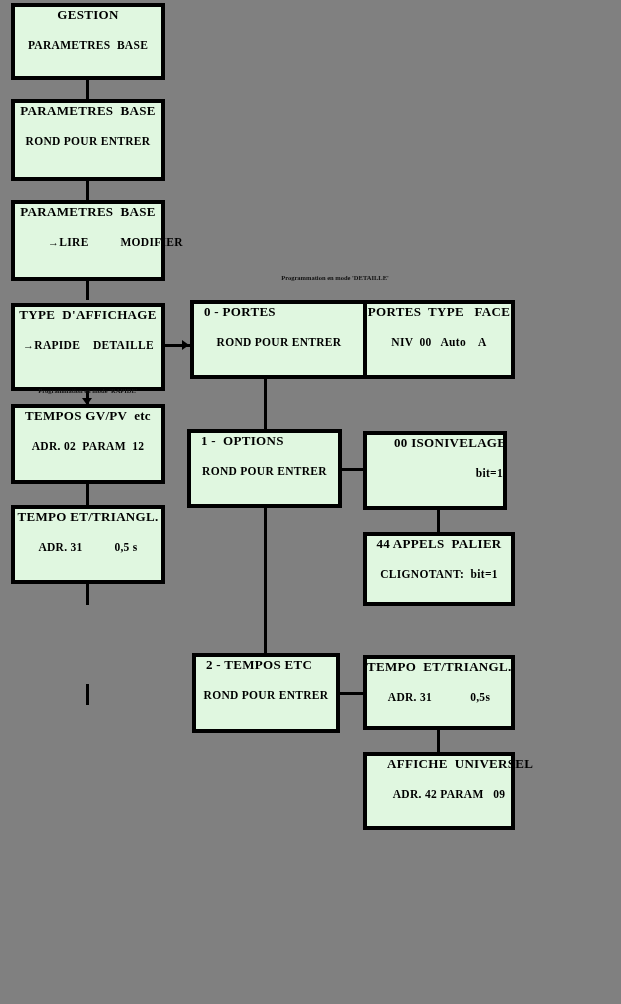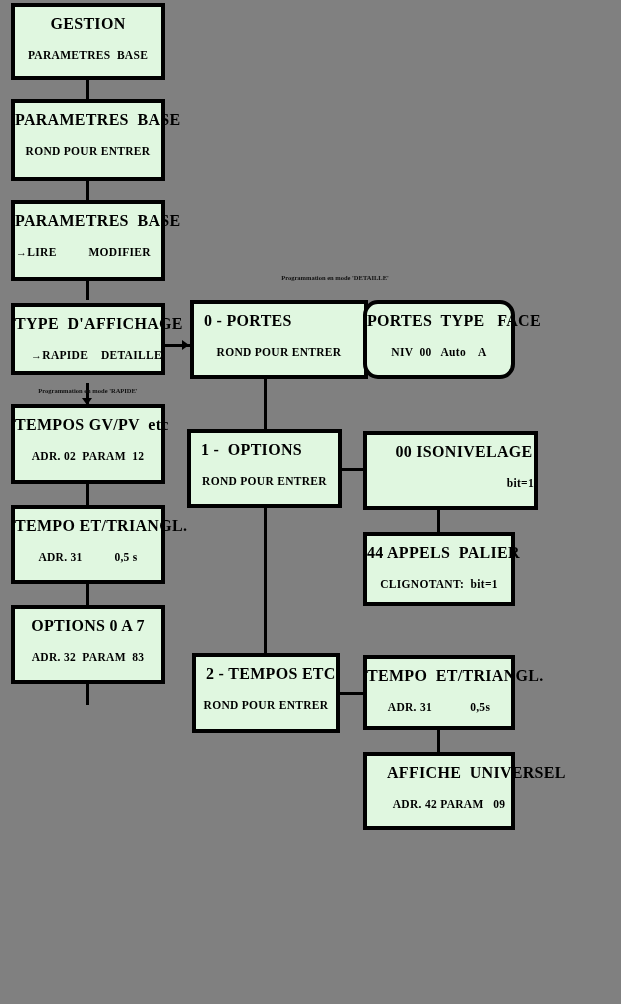--- a/index.html
+++ b/index.html
@@ -34,22 +34,21 @@
     z-index: 5;
   }
   .node .l1, .node .l2 {
     font-weight: bold;
     color: #000000;
     text-align: center;
     white-space: pre;
     letter-spacing: 0.3px;
   }
   .node .l1 {
-    font-size: 16px;
-    margin-top: 8px;
+    font-size: 13px;
   }
   .node .l2 {
     font-size: 11.5px;
     margin-top: 16px;
   }
   .node.indent .l1 {
     text-align: left;
     padding-left: 10px;
   }
 
@@ -132,65 +131,61 @@
     <div class="l2">PARAMETRES  BASE</div>
   </div>
 
   <div class="node" style="left:11px; top:99px; width:154px; height:82px;">
     <div class="l1">PARAMETRES  BASE</div>
     <div class="l2">ROND POUR ENTRER</div>
   </div>
 
   <div class="node" style="left:11px; top:200px; width:154px; height:81px;">
     <div class="l1">PARAMETRES  BASE</div>
-    <div class="l2" style="text-align:left; padding-left:1px;"><span class="inarrow">→</span><span>LIRE          MODIFIER</span></div>
-  </div>
-
-  <div class="node" style="left:11px; top:303px; width:154px; height:72px;">
+    <div class="l2" style="text-align:left; padding-left:1px;margin-left:32px;"><span class="inarrow">→</span><span>LIRE          MODIFIER</span></div>
+  </div>
+
+  <div class="node" style="left:11px; top:303px; width:154px; height:88px;">
     <div class="l1">TYPE  D'AFFICHAGE</div>
-    <div class="l2" style="text-align:left; padding-left:16px;"><span class="inarrow">→</span><span>RAPIDE    DETAILLE</span></div>
+    <div class="l2" style="text-align:left; padding-left:8px;"><span class="inarrow">→</span><span>RAPIDE    DETAILLE</span></div>
   </div>
 
   <div class="node" style="left:11px; top:404px; width:154px; height:80px;">
     <div class="l1">TEMPOS GV/PV  etc</div>
     <div class="l2">ADR. 02  PARAM  12</div>
   </div>
 
   <div class="node" style="left:11px; top:505px; width:154px; height:79px;">
     <div class="l1">TEMPO ET/TRIANGL.</div>
     <div class="l2">ADR. 31          0,5 s</div>
   </div>
 
-  <div class="node" style="left:11px; top:605px; width:154px; height:79px;">
-    <div class="l1">OPTIONS 0 A 7</div>
-    <div class="l2">ADR. 32  PARAM  83</div>
-  </div>
 
 
   <div class="node indent" style="left:190px; top:300px; width:178px; height:79px;">
     <div class="l1">0 - PORTES</div>
     <div class="l2">ROND POUR ENTRER</div>
   </div>
 
   <div class="node indent" style="left:187px; top:429px; width:155px; height:79px;">
     <div class="l1">1 -  OPTIONS</div>
     <div class="l2">ROND POUR ENTRER</div>
   </div>
 
   <div class="node indent" style="left:192px; top:653px; width:148px; height:80px;">
     <div class="l1">2 - TEMPOS ETC</div>
     <div class="l2">ROND POUR ENTRER</div>
   </div>
 
-  <div class="node" style="left:363px; top:300px; width:152px; height:79px;border-radius:15px;">
+  <div class="node" style="left:363px; top:300px; width:152px; height:79px;">
     <div class="l1">PORTES  TYPE   FACE</div>
     <div class="l2">NIV  00   Auto    A</div>
   </div>
 
-  <div class="node" style="left:363px; top:431px; width:175px; height:79px;padding-left:27px;">
+  <div class="node" style="left:363px; top:431px; width:144px; height:79px;padding-left:27px;">
     <div class="l1">00 ISONIVELAGE</div>
     <div class="l2" style="text-align:right; padding-left:46px;">bit=1</div>
   </div>
 
   <div class="node" style="left:363px; top:532px; width:152px; height:74px;font-family:Liberation Serif, serif;">
     <div class="l1">44 APPELS  PALIER</div>
     <div class="l2">CLIGNOTANT:  bit=1</div>
   </div>
 
   <div class="node" style="left:363px; top:655px; width:152px; height:75px;">

